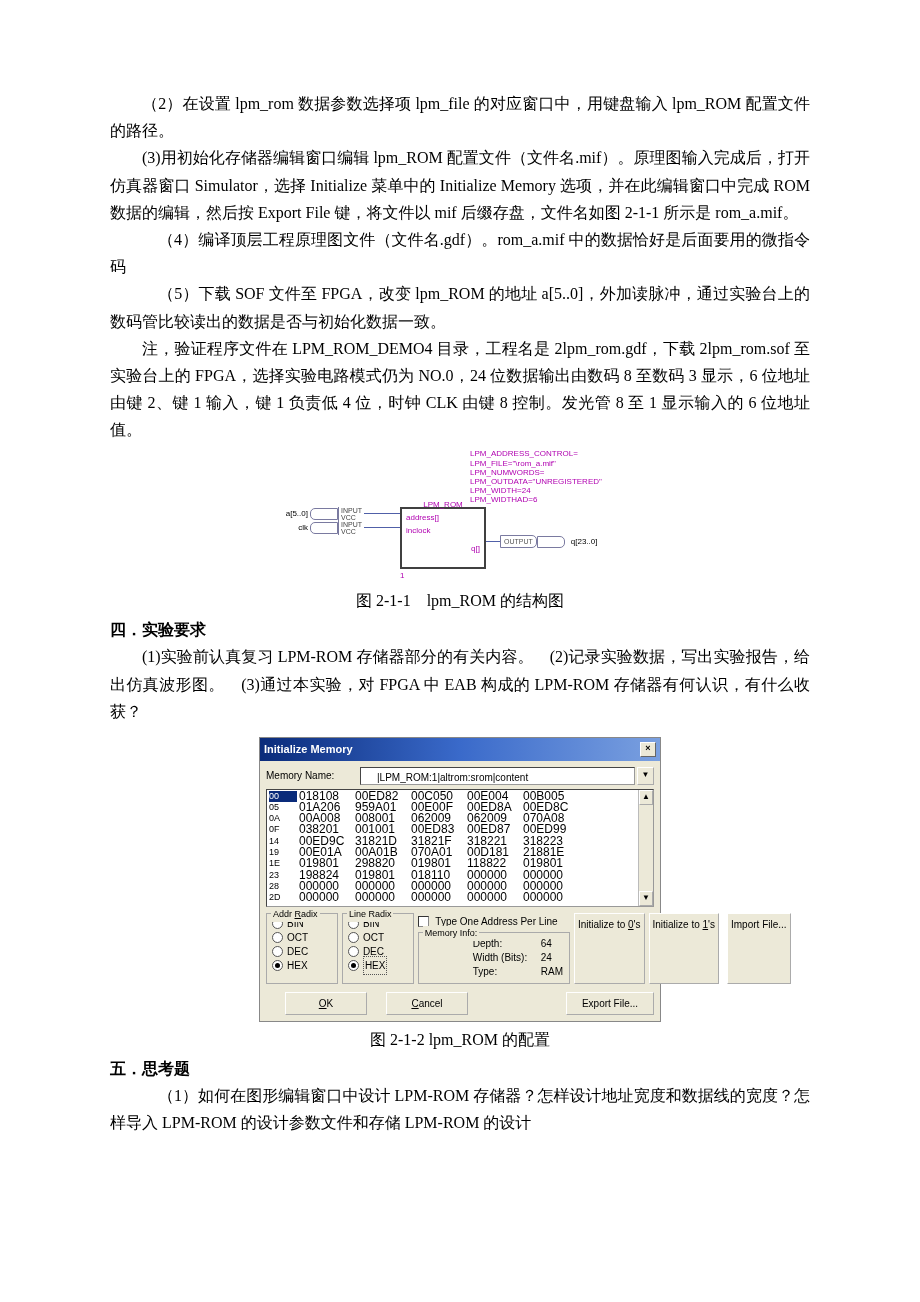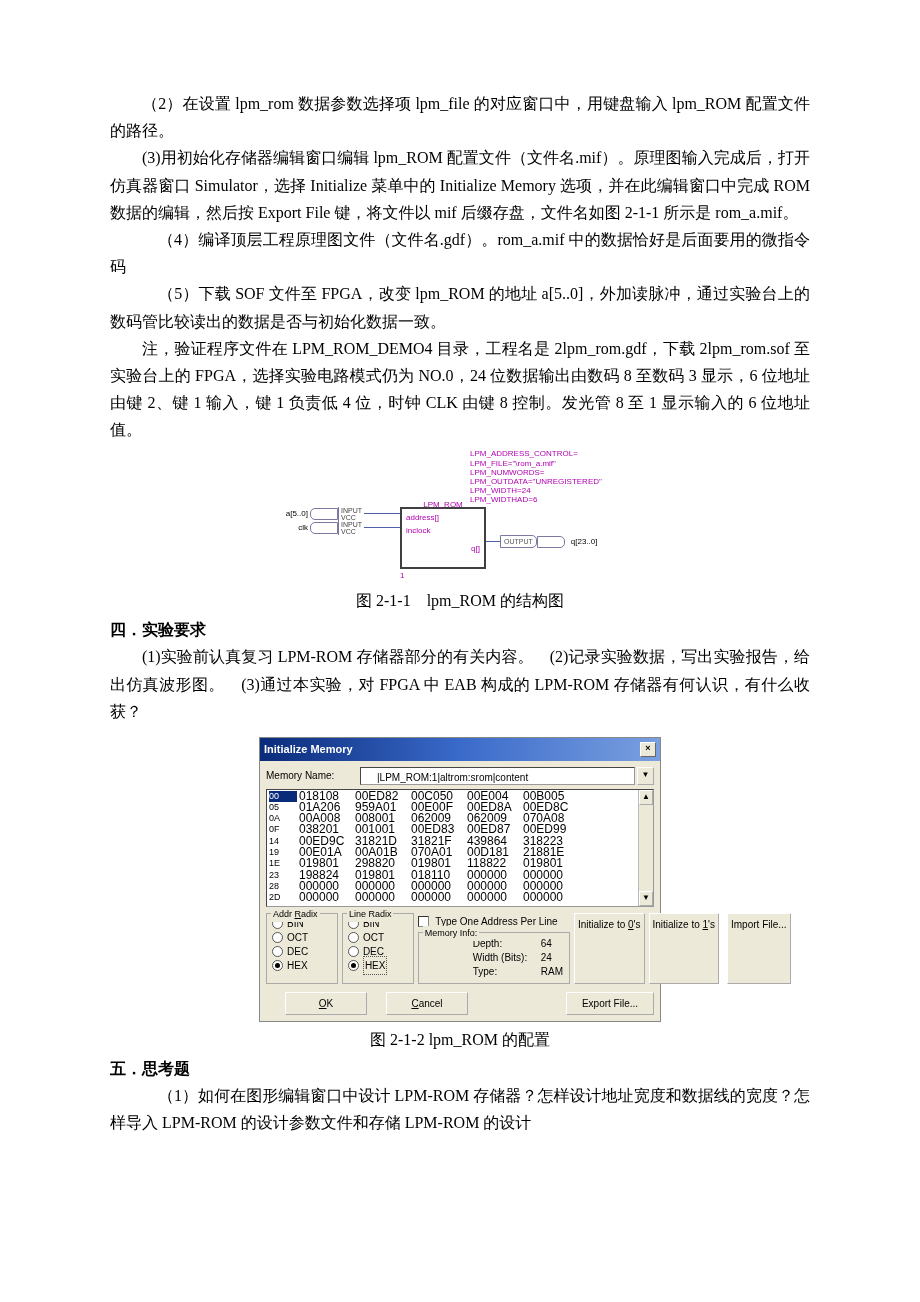--- a/index.html
+++ b/index.html
@@ -442,21 +442,21 @@
             <div>019801</div>
             <div>018110</div>
             <div>000000</div>
             <div>000000</div>
           </div>
           <div class="valcol">
             <div>00E004</div>
             <div>00ED8A</div>
             <div>062009</div>
             <div>00ED87</div>
-            <div>439864</div>
+            <div>318221</div>
             <div>00D181</div>
             <div>118822</div>
             <div>000000</div>
             <div>000000</div>
             <div>000000</div>
           </div>
           <div class="valcol">
             <div>00B005</div>
             <div>00ED8C</div>
             <div>070A08</div>

